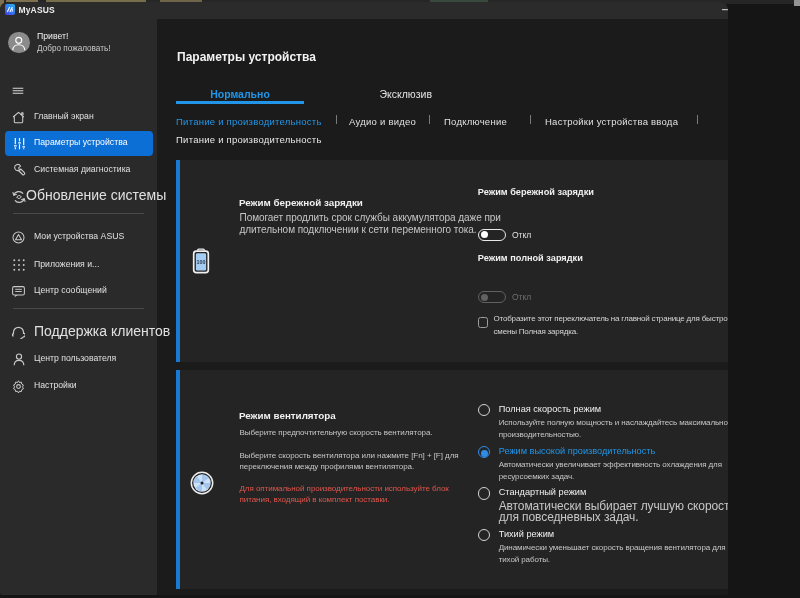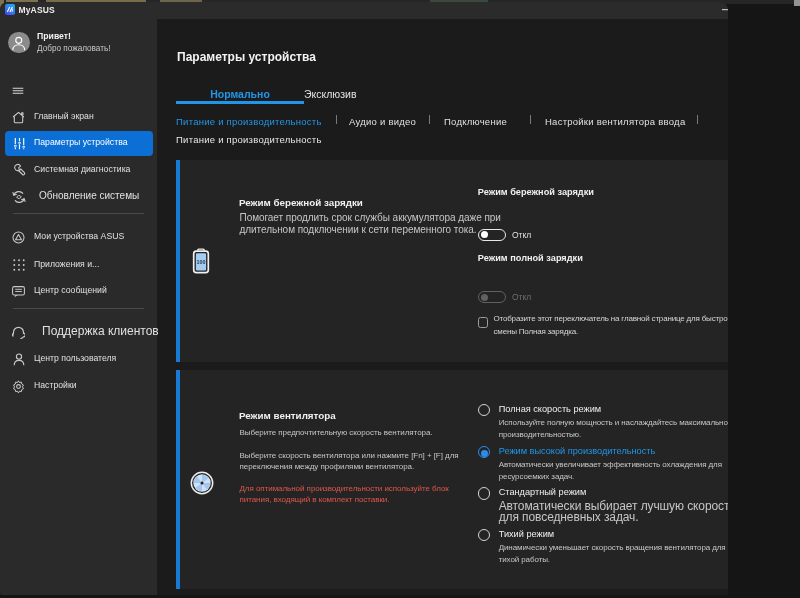--- a/index.html
+++ b/index.html
@@ -33,21 +33,21 @@
 <path d="M22 7.7 h6.5" stroke="#dcdcdc" stroke-width="1"></path>
 <rect x="51.7" y="4.7" width="6.3" height="6.3" rx="1.6" fill="none" stroke="#dcdcdc" stroke-width="1"></rect>
 <path d="M81.3 4.9 l6.2 6.2 M87.5 4.9 l-6.2 6.2" stroke="#dcdcdc" stroke-width="1"></path>
 </svg>
 <div class="abs" style="left:8px;top:29.5px;width:21.5px;height:21.5px;border-radius:50%;background:#8b8b8b;overflow:hidden">
 <svg width="21.5" height="21.5" viewBox="0 0 21.5 21.5">
 <circle cx="10.75" cy="8.3" r="3" fill="none" stroke="#ffffff" stroke-width="1.15"></circle>
 <path d="M4.8 18.3 c0-3.6 2.7-5.6 5.95-5.6 s5.95 2 5.95 5.6" fill="none" stroke="#ffffff" stroke-width="1.15"></path>
 </svg>
     </div>
-<div class="abs" style="left:37px;top:29.3px;font-size:8.7px;line-height:11px;color:#f2f2f2;font-weight:bold;white-space:nowrap">Привет!</div>
+<div class="abs" style="left:37px;top:29.3px;font-size:8.7px;line-height:11px;color:#f2f2f2;font-weight:normal;white-space:nowrap">Привет!</div>
 <div class="abs" style="left:37px;top:40.6px;font-size:8.2px;line-height:11px;color:#c9c9c9;white-space:nowrap">Добро пожаловать!</div>
 <svg class="abs" style="left:12px;top:84px" width="12" height="12" viewBox="0 0 12 12">
 <path d="M0.7 2.3 h10.6 M0.7 4.8 h10.6 M0.7 7.3 h10.6" stroke="#d8d8d8" stroke-width="1.1"></path>
 </svg>
 <div class="abs" style="left:5px;top:128.5px;width:148px;height:25px;border-radius:4px;background:#0c6fd6"></div>
 <svg class="abs" style="left:12px;top:109px" width="13" height="13" viewBox="0 0 13 13">
 <path d="M1.1 6.0 L6.5 1.3 L11.9 6.0 M2.3 5.0 V10.7 a1.1 1.1 0 0 0 1.1 1.1 h6.2 a1.1 1.1 0 0 0 1.1-1.1 V5.0 M9.7 3.9 V1.7 h1.3 v2.2" fill="none" stroke="#cccccc" stroke-width="1.05" stroke-linejoin="round"></path>
 </svg>
 <div class="abs" style="left:34px;top:109.1px;font-size:8.7px;line-height:11px;color:#e0e0e0;white-space:nowrap">Главный экран</div>
 <svg class="abs" style="left:13.5px;top:135px" width="11" height="13" viewBox="0 0 11 13">
@@ -59,21 +59,21 @@
 <path d="M8.4 5.6 L12.4 9.6 a1.35 1.35 0 0 1 -1.9 1.9 L6.5 7.5" fill="none" stroke="#c9c9c9" stroke-width="1.15"></path>
 <path d="M6.7 7.4 a3.05 3.05 0 1 1 1.8-4.3 l-1.8 1.5 0.35 1.6 1.85 0.3 a3.05 3.05 0 0 1 -2.2 0.9z" fill="none" stroke="#c9c9c9" stroke-width="1.05"></path>
 </svg>
 <div class="abs" style="left:34px;top:161.6px;font-size:8.7px;line-height:11px;color:#e0e0e0;white-space:nowrap">Системная диагностика</div>
 <svg class="abs" style="left:12px;top:188px" width="14" height="14" viewBox="0 0 14 14">
 <path d="M1.8 5.2 a5.4 5.4 0 0 1 9.3 -1.6 M12.2 8.8 a5.4 5.4 0 0 1 -9.3 1.6" fill="none" stroke="#c9c9c9" stroke-width="1.2"></path>
 <path d="M0.8 2.2 l1 3 3-0.9" fill="none" stroke="#c9c9c9" stroke-width="1.1"></path>
 <path d="M13.2 11.8 l-1-3 -3 0.9" fill="none" stroke="#c9c9c9" stroke-width="1.1"></path>
 <path d="M4.9 7.6 a2.2 2.2 0 0 1 4.2 -0.8 M9.1 6.4 a2.2 2.2 0 0 1 -4.2 0.8" fill="none" stroke="#c9c9c9" stroke-width="1.0"></path>
 </svg>
-<div class="abs" style="left:39px;top:188.1px;font-size:10px;line-height:11px;color:#e0e0e0;white-space:nowrap">Обновление системы</div>
+<div class="abs" style="left:26px;top:188.1px;font-size:14px;line-height:11px;color:#e0e0e0;white-space:nowrap">Обновление системы</div>
 <div class="abs" style="left:13px;top:210.5px;width:131px;height:1px;background:#4a4a4a"></div>
 <svg class="abs" style="left:12px;top:228.5px" width="13" height="13" viewBox="0 0 13 13">
 <circle cx="6.5" cy="6.5" r="5.5" fill="none" stroke="#c9c9c9" stroke-width="1.05"></circle>
 <path d="M6.5 3.5 L9.5 8.8 H3.5 Z" fill="none" stroke="#c9c9c9" stroke-width="1.05" stroke-linejoin="round"></path>
 </svg>
 <div class="abs" style="left:34px;top:229.1px;font-size:8.7px;line-height:11px;color:#e0e0e0;white-space:nowrap">Мои устройства ASUS</div>
 <svg class="abs" style="left:13px;top:257px" width="12" height="12" viewBox="0 0 12 12">
 <g fill="#c9c9c9">
 <circle cx="1.3" cy="1.3" r="0.95"></circle>
         <circle cx="6" cy="1.3" r="0.95"></circle>
@@ -92,39 +92,39 @@
 <path d="M3.2 3.3 h6.6 M3.2 5.5 h6.6" stroke="#c9c9c9" stroke-width="0.95"></path>
 <path d="M3.4 9 L2.6 11.2 L5.7 9" fill="#c9c9c9"></path>
 </svg>
 <div class="abs" style="left:34px;top:283.1px;font-size:8.7px;line-height:11px;color:#e0e0e0;white-space:nowrap">Центр сообщений</div>
 <div class="abs" style="left:13px;top:306px;width:131px;height:1px;background:#4a4a4a"></div>
 <svg class="abs" style="left:12px;top:323.5px" width="13" height="13" viewBox="0 0 13 13">
 <path d="M1.5 8.0 V6.3 a5 5 0 0 1 10 0 v1.7" fill="none" stroke="#c9c9c9" stroke-width="1.15"></path>
 <path d="M1.5 7.1 a1.7 1.85 0 0 0 0 3.7 z" fill="#c9c9c9"></path>
 <path d="M11.5 7.1 a1.7 1.85 0 0 1 0 3.7 c-0.6 1.1 -1.7 1.7 -3.1 1.7" fill="none" stroke="#c9c9c9" stroke-width="1.15"></path>
 </svg>
-<div class="abs" style="left:42px;top:323.6px;font-size:12px;line-height:11px;color:#e0e0e0;white-space:nowrap">Поддержка клиентов</div>
+<div class="abs" style="left:34px;top:323.6px;font-size:14px;line-height:11px;color:#e0e0e0;white-space:nowrap">Поддержка клиентов</div>
 <svg class="abs" style="left:13px;top:350.5px" width="12" height="13" viewBox="0 0 12 13">
 <circle cx="6" cy="3.6" r="2.6" fill="none" stroke="#c9c9c9" stroke-width="1.15"></circle>
 <path d="M1.2 12.3 c0-3.2 2.1-5 4.8-5 s4.8 1.8 4.8 5" fill="none" stroke="#c9c9c9" stroke-width="1.15"></path>
 </svg>
 <div class="abs" style="left:34px;top:350.6px;font-size:8.7px;line-height:11px;color:#e0e0e0;white-space:nowrap">Центр пользователя</div>
 <svg class="abs" style="left:12px;top:377.5px" width="13" height="13" viewBox="0 0 13 13">
 <circle cx="6.5" cy="6.5" r="1.9" fill="none" stroke="#c9c9c9" stroke-width="1.05"></circle>
 <path d="M6.5 0.8 l0.95 1.7 1.9-0.38 0.38 1.9 1.7 0.95 -0.95 1.9 0.95 1.9 -1.7 0.95 -0.38 1.9 -1.9-0.38 -0.95 1.7 -0.95-1.7 -1.9 0.38 -0.38-1.9 -1.7-0.95 0.95-1.9 -0.95-1.9 1.7-0.95 0.38-1.9 1.9 0.38z" fill="none" stroke="#c9c9c9" stroke-width="1.0" stroke-linejoin="round"></path>
 </svg>
 <div class="abs" style="left:34px;top:377.6px;font-size:8.7px;line-height:11px;color:#e0e0e0;white-space:nowrap">Настройки</div>
 <div class="abs" style="left:177px;top:47.6px;font-size:12px;line-height:14px;color:#f2f2f2;font-weight:bold;white-space:nowrap">Параметры устройства</div>
 <div class="abs" style="left:176px;top:85.5px;width:128px;text-align:center;font-size:10.5px;font-weight:bold;line-height:12px;color:#2196e8">Нормально</div>
-<div class="abs" style="left:304px;top:85.5px;width:128px;text-align:left;font-size:10.5px;line-height:12px;color:#e2e2e2">Эксклюзив</div>
+<div class="abs" style="left:304px;top:85.5px;width:128px;text-align:right;font-size:10.5px;line-height:12px;color:#e2e2e2">Эксклюзив</div>
 <div class="abs" style="left:176px;top:99px;width:128px;height:2.5px;background:#2196e8"></div>
 <div class="abs" style="left:176px;top:113.6px;font-size:9.5px;line-height:12px;color:#2196e8;letter-spacing:0.25px;white-space:nowrap">Питание и производительность</div>
 <div class="abs" style="left:349px;top:113.6px;font-size:9.5px;line-height:12px;color:#e0e0e0;letter-spacing:0.25px;white-space:nowrap">Аудио и видео</div>
 <div class="abs" style="left:444px;top:113.6px;font-size:9.5px;line-height:12px;color:#e0e0e0;letter-spacing:0.25px;white-space:nowrap">Подключение</div>
-<div class="abs" style="left:545px;top:113.6px;font-size:9.5px;line-height:12px;color:#e0e0e0;letter-spacing:0.25px;white-space:nowrap">Настройки вентилятора ввода</div>
+<div class="abs" style="left:545px;top:113.6px;font-size:9.5px;line-height:12px;color:#e0e0e0;letter-spacing:0.25px;white-space:nowrap">Настройки устройства ввода</div>
 <div class="abs" style="left:335.5px;top:113px;width:1px;height:8.5px;background:#7a7a7a"></div>
 <div class="abs" style="left:428.5px;top:113px;width:1px;height:8.5px;background:#7a7a7a"></div>
 <div class="abs" style="left:529.5px;top:113px;width:1px;height:8.5px;background:#7a7a7a"></div>
 <div class="abs" style="left:697px;top:113px;width:1px;height:8.5px;background:#7a7a7a"></div>
 <div class="abs" style="left:176px;top:131.6px;font-size:9.5px;line-height:12px;color:#e8e8e8;letter-spacing:0.25px;white-space:nowrap">Питание и производительность</div>
 <div class="abs" style="left:176px;top:158px;width:595px;height:202px;background:#242424;border-left:4px solid #187ad2"></div>
 <svg class="abs" style="left:192px;top:246px" width="18" height="26" viewBox="0 0 18 26">
 <path d="M5.9 2.5 a1 1 0 0 1 1-1.4 h4.2 a1 1 0 0 1 1 1.4" fill="none" stroke="#f0f0f0" stroke-width="1.4"></path>
 <rect x="1.7" y="3.1" width="14.6" height="21.6" rx="2.6" fill="none" stroke="#f0f0f0" stroke-width="1.7"></rect>
 <rect x="3.9" y="5.3" width="10.2" height="17.2" rx="1.3" fill="#a5cdf2"></rect>

